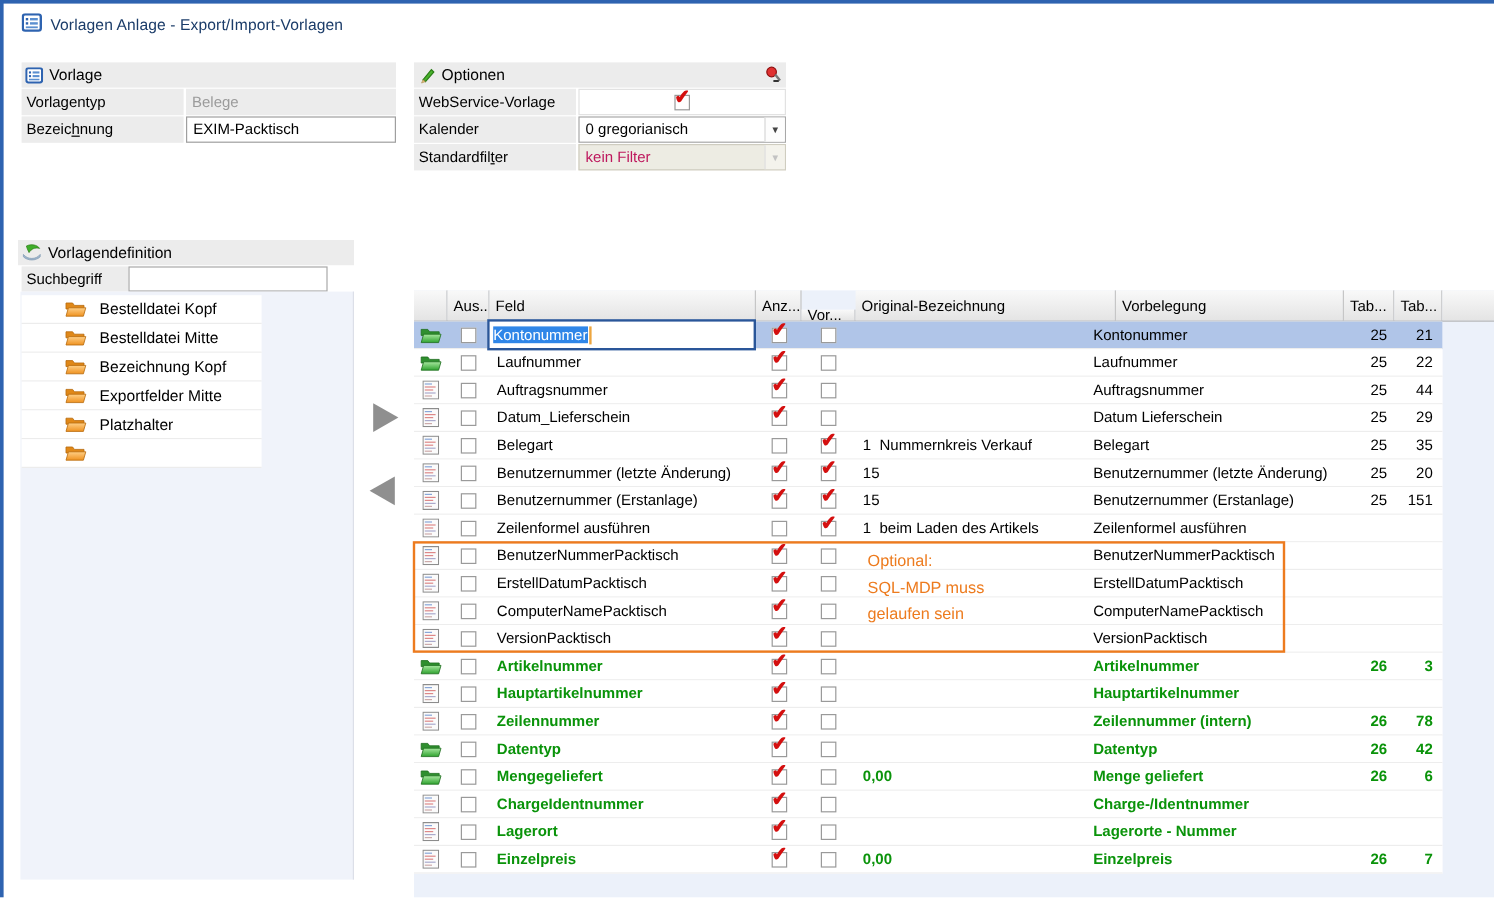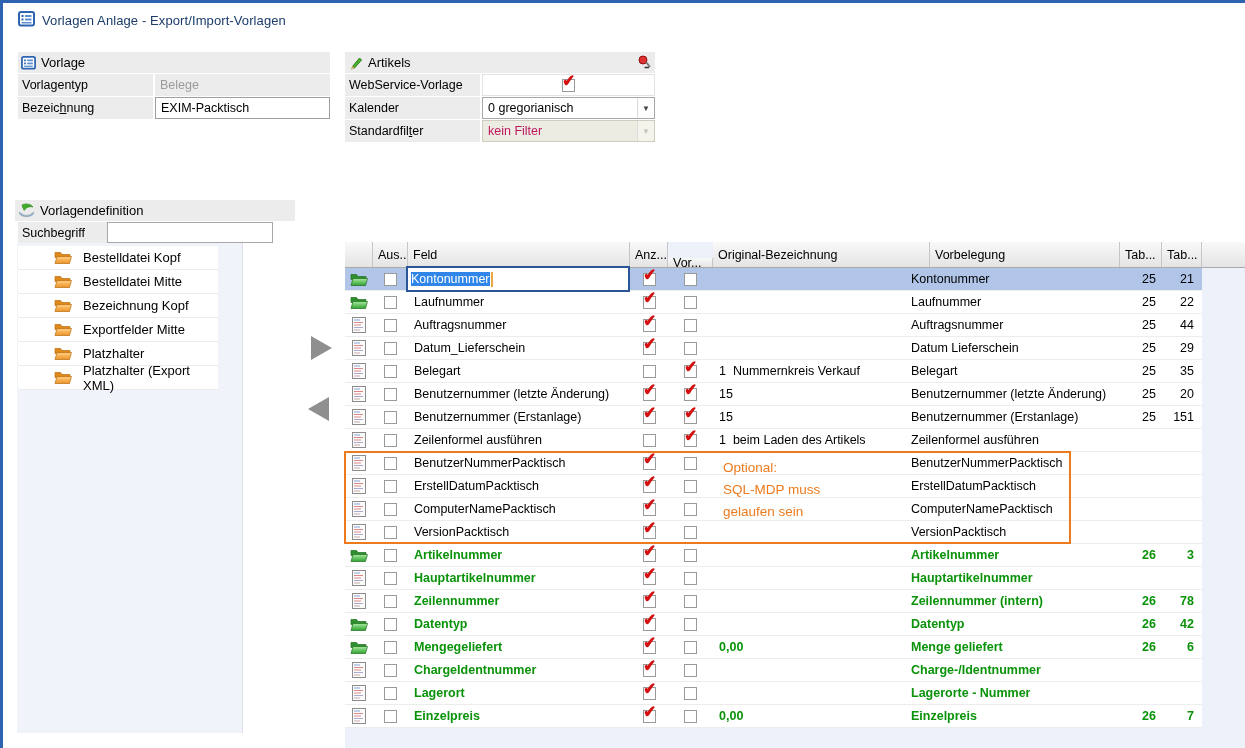--- a/index.html
+++ b/index.html
@@ -45,21 +45,21 @@
   .check-cell{width:100%;height:22px;background:#fff;border:1px solid #e2e2e2;box-sizing:border-box;display:flex;align-items:center;justify-content:center}
   #pin-icon{position:absolute;right:4px;top:3px}
 
   
   #def-header{left:15px;top:200px;width:280px}
   #search-row{left:18px;top:222px;width:255px;height:21px;display:flex}
   #search-label{width:97px;background:#ececec;display:flex;align-items:center;padding-left:4px;box-sizing:border-box}
   #search-input{width:180px;height:21px;background:#fff;border:1px solid #a8a8a8;box-sizing:border-box;padding-left:4px;display:flex;align-items:center}
 
   
-  #folder-panel{left:17px;top:243px;width:226px;height:490px;background:#f0f3fa;border-right:1px solid #dcdfe8;box-sizing:border-box}
+  #folder-panel{left:17px;top:243px;width:278px;height:490px;background:#f0f3fa;border-right:1px solid #dcdfe8;box-sizing:border-box}
   .folder-item{width:200px;height:23px;background:#fff;border-bottom:1px solid #ececec;display:flex;align-items:center;margin-left:1px}
   .folder-item:first-child{margin-top:3px}
   .folder-item .ficon{margin-left:36px;display:flex}
   .folder-item .flabel{margin-left:10px;font-size:13px}
 
   
   .tri{width:0;height:0}
   #arrow-right{left:311px;top:336px;border-left:21px solid #8f8f8f;border-top:12px solid transparent;border-bottom:12px solid transparent}
   #arrow-left{left:308px;top:397px;border-right:21px solid #8f8f8f;border-top:12px solid transparent;border-bottom:12px solid transparent}
 
@@ -143,21 +143,21 @@
 </div>
 
 <div class="abs" id="optionen-panel">
   <div class="grp-header">
     <span class="icon js-pencil-icon">
         <svg width="15" height="15" viewBox="0 0 15 15">
           <path d="M4.5 11.5 L11.5 3 L13.5 5 L6.5 13 Z" fill="#49b42c" stroke="#2c7d18"></path>
           <path d="M4.5 11.5 L3.3 14.2 L6.5 13 Z" fill="#e7c27b" stroke="#a98a4a" stroke-width="0.5"></path>
         </svg>
       </span>
-    <span class="ttl">Artikels</span>
+    <span class="ttl">Optionen</span>
     <span class="icon" id="pin-icon">
         <svg width="13" height="15" viewBox="0 0 13 15">
           <circle cx="5" cy="5" r="4" fill="#e03131" stroke="#901010"></circle>
           <path d="M8 7 L12 12" stroke="#777" stroke-width="2"></path>
           <path d="M6.5 12.5 L11 12.5" stroke="#333" stroke-width="1.5"></path>
         </svg>
       </span>
   </div>
   <div class="form-row">
     <div class="form-label">WebService-Vorlage</div>
@@ -282,21 +282,20 @@
           <defs>
             <linearGradient id="ofg" x1="0" y1="0" x2="0" y2="1">
               <stop offset="0" stop-color="#ffcf86"></stop>
               <stop offset="1" stop-color="#ef9220"></stop>
             </linearGradient>
           </defs>
           <path d="M1 2.5 h5.5 l1.5 2 h8 v3 H1 Z" fill="#e08818" stroke="#b96d10" stroke-width="0.7"></path>
           <path d="M1 13.5 L3 6.5 h14.5 l-2 7 Z" fill="url(#ofg)" stroke="#b96d10" stroke-width="0.7"></path>
         </svg>
       </span>
-      <span class="flabel">Platzhalter (Export XML)</span>
     </div>
   </div>
 
 <div class="abs tri" id="arrow-right"></div>
 <div class="abs tri" id="arrow-left"></div>
 
 <div class="abs" id="grid">
   <div id="grid-header">
       <div class="hcell" style="width: 28px;"></div>
       <div class="hcell" style="width: 35px;">Aus...</div>

